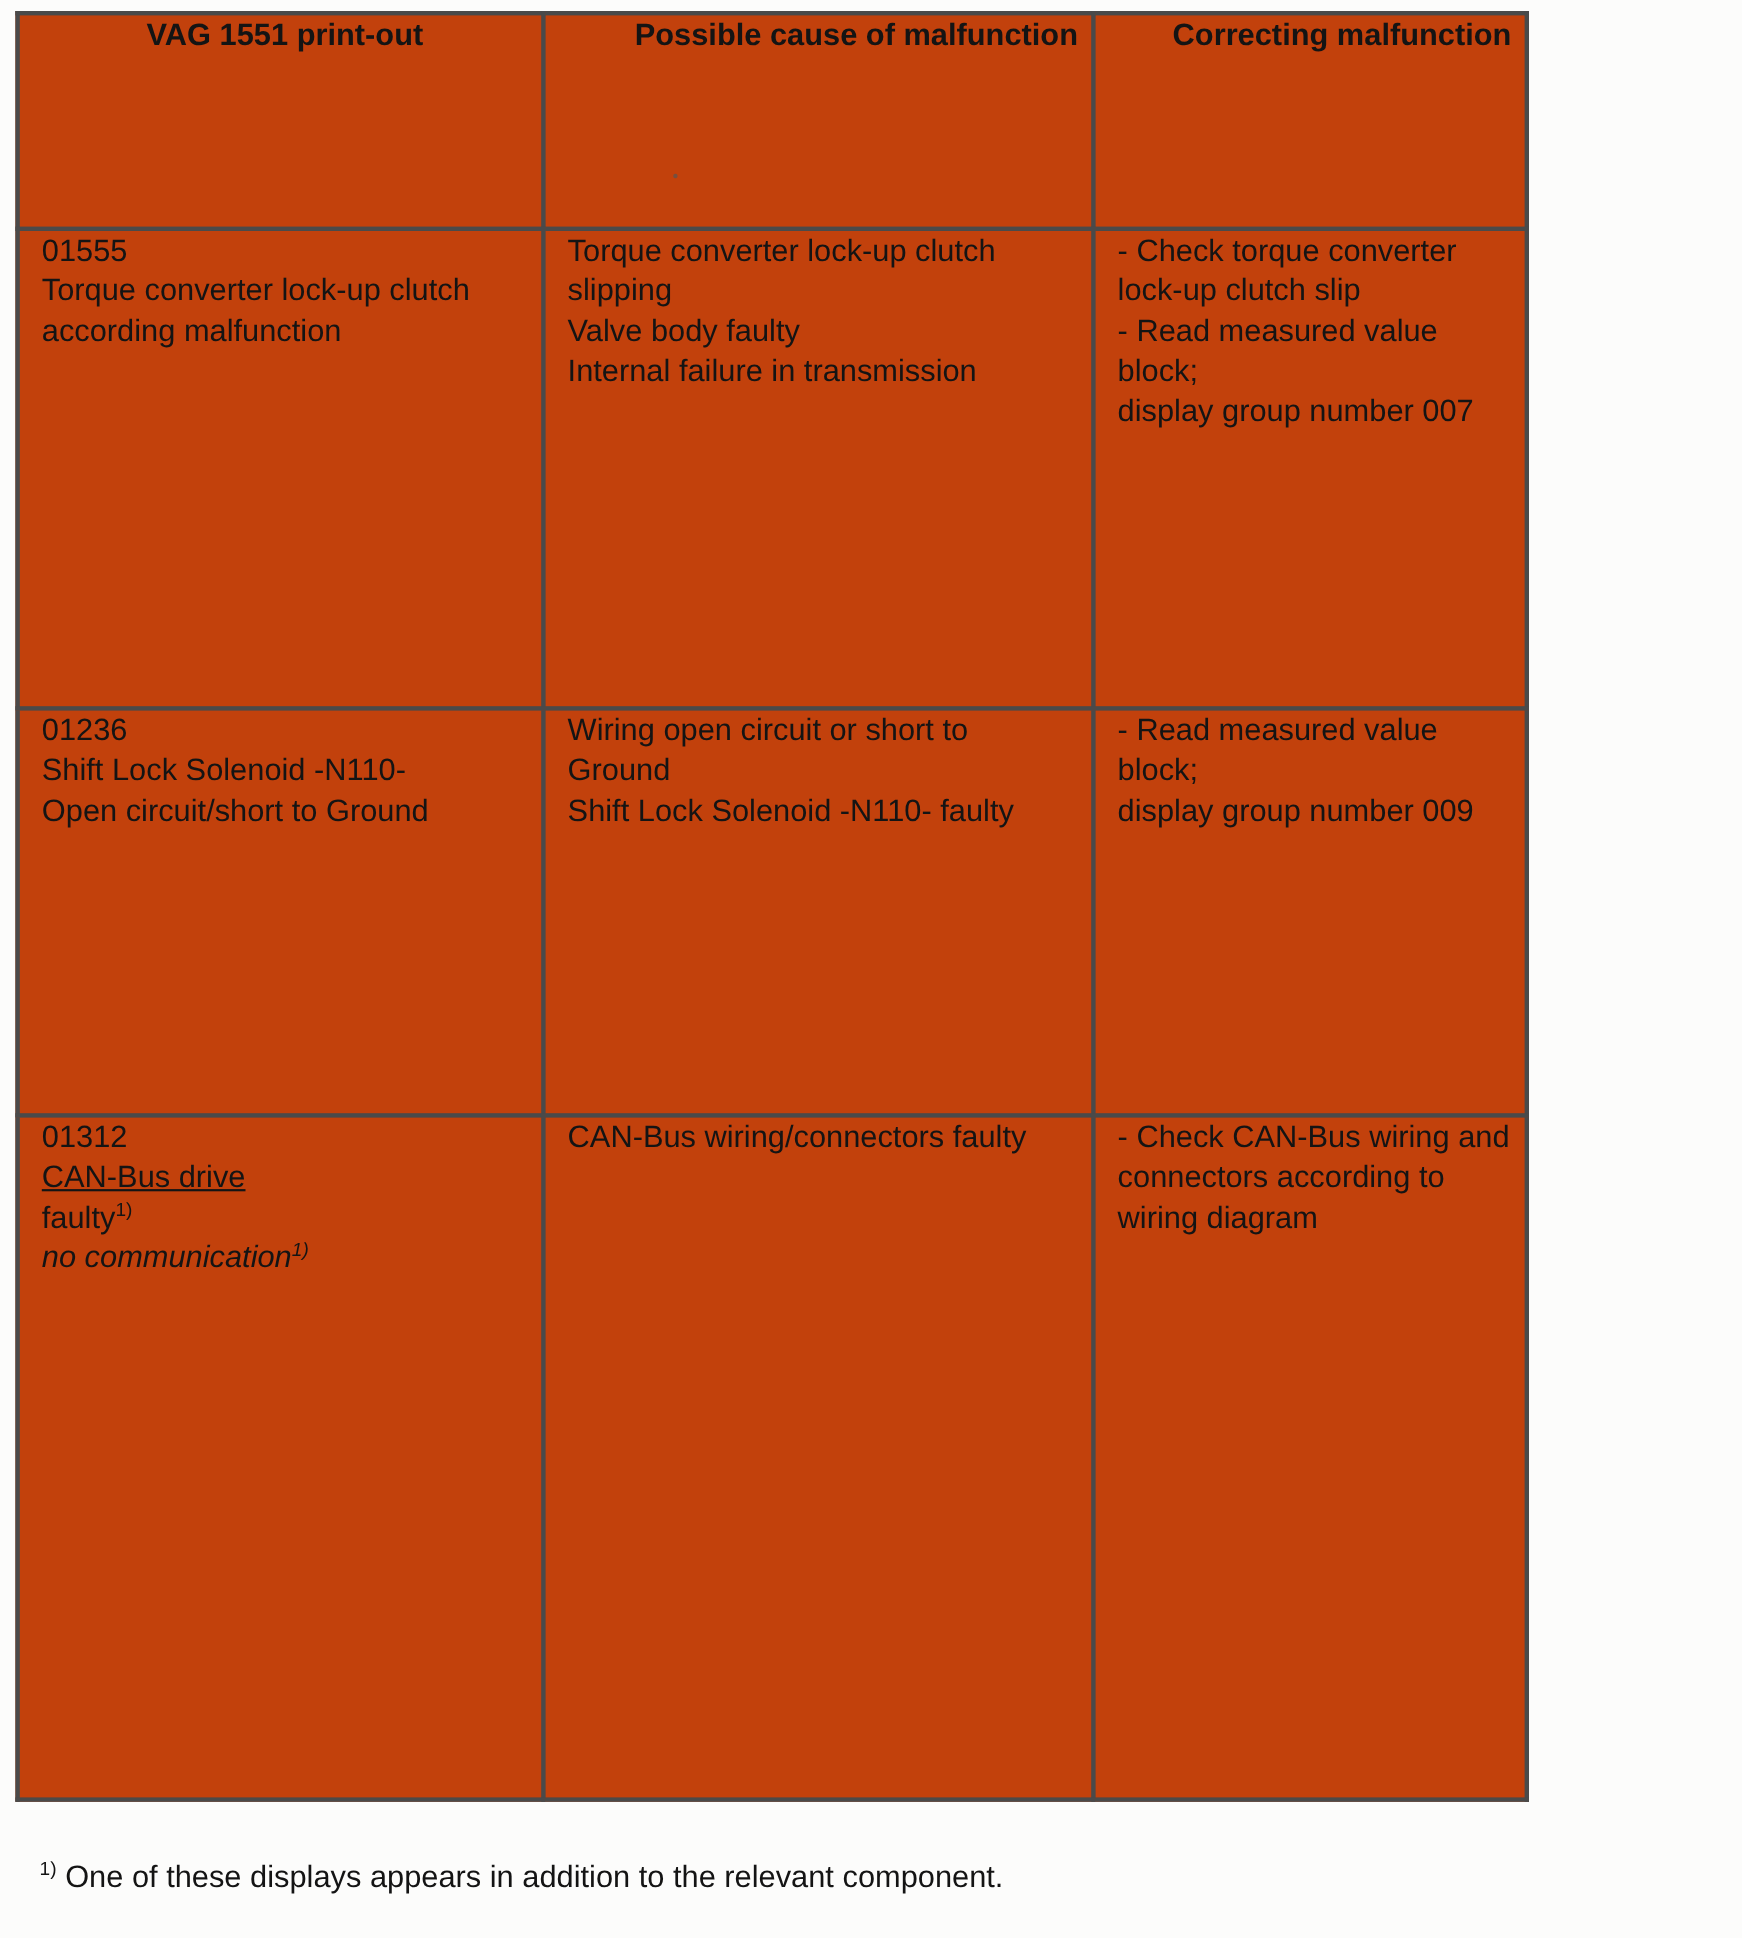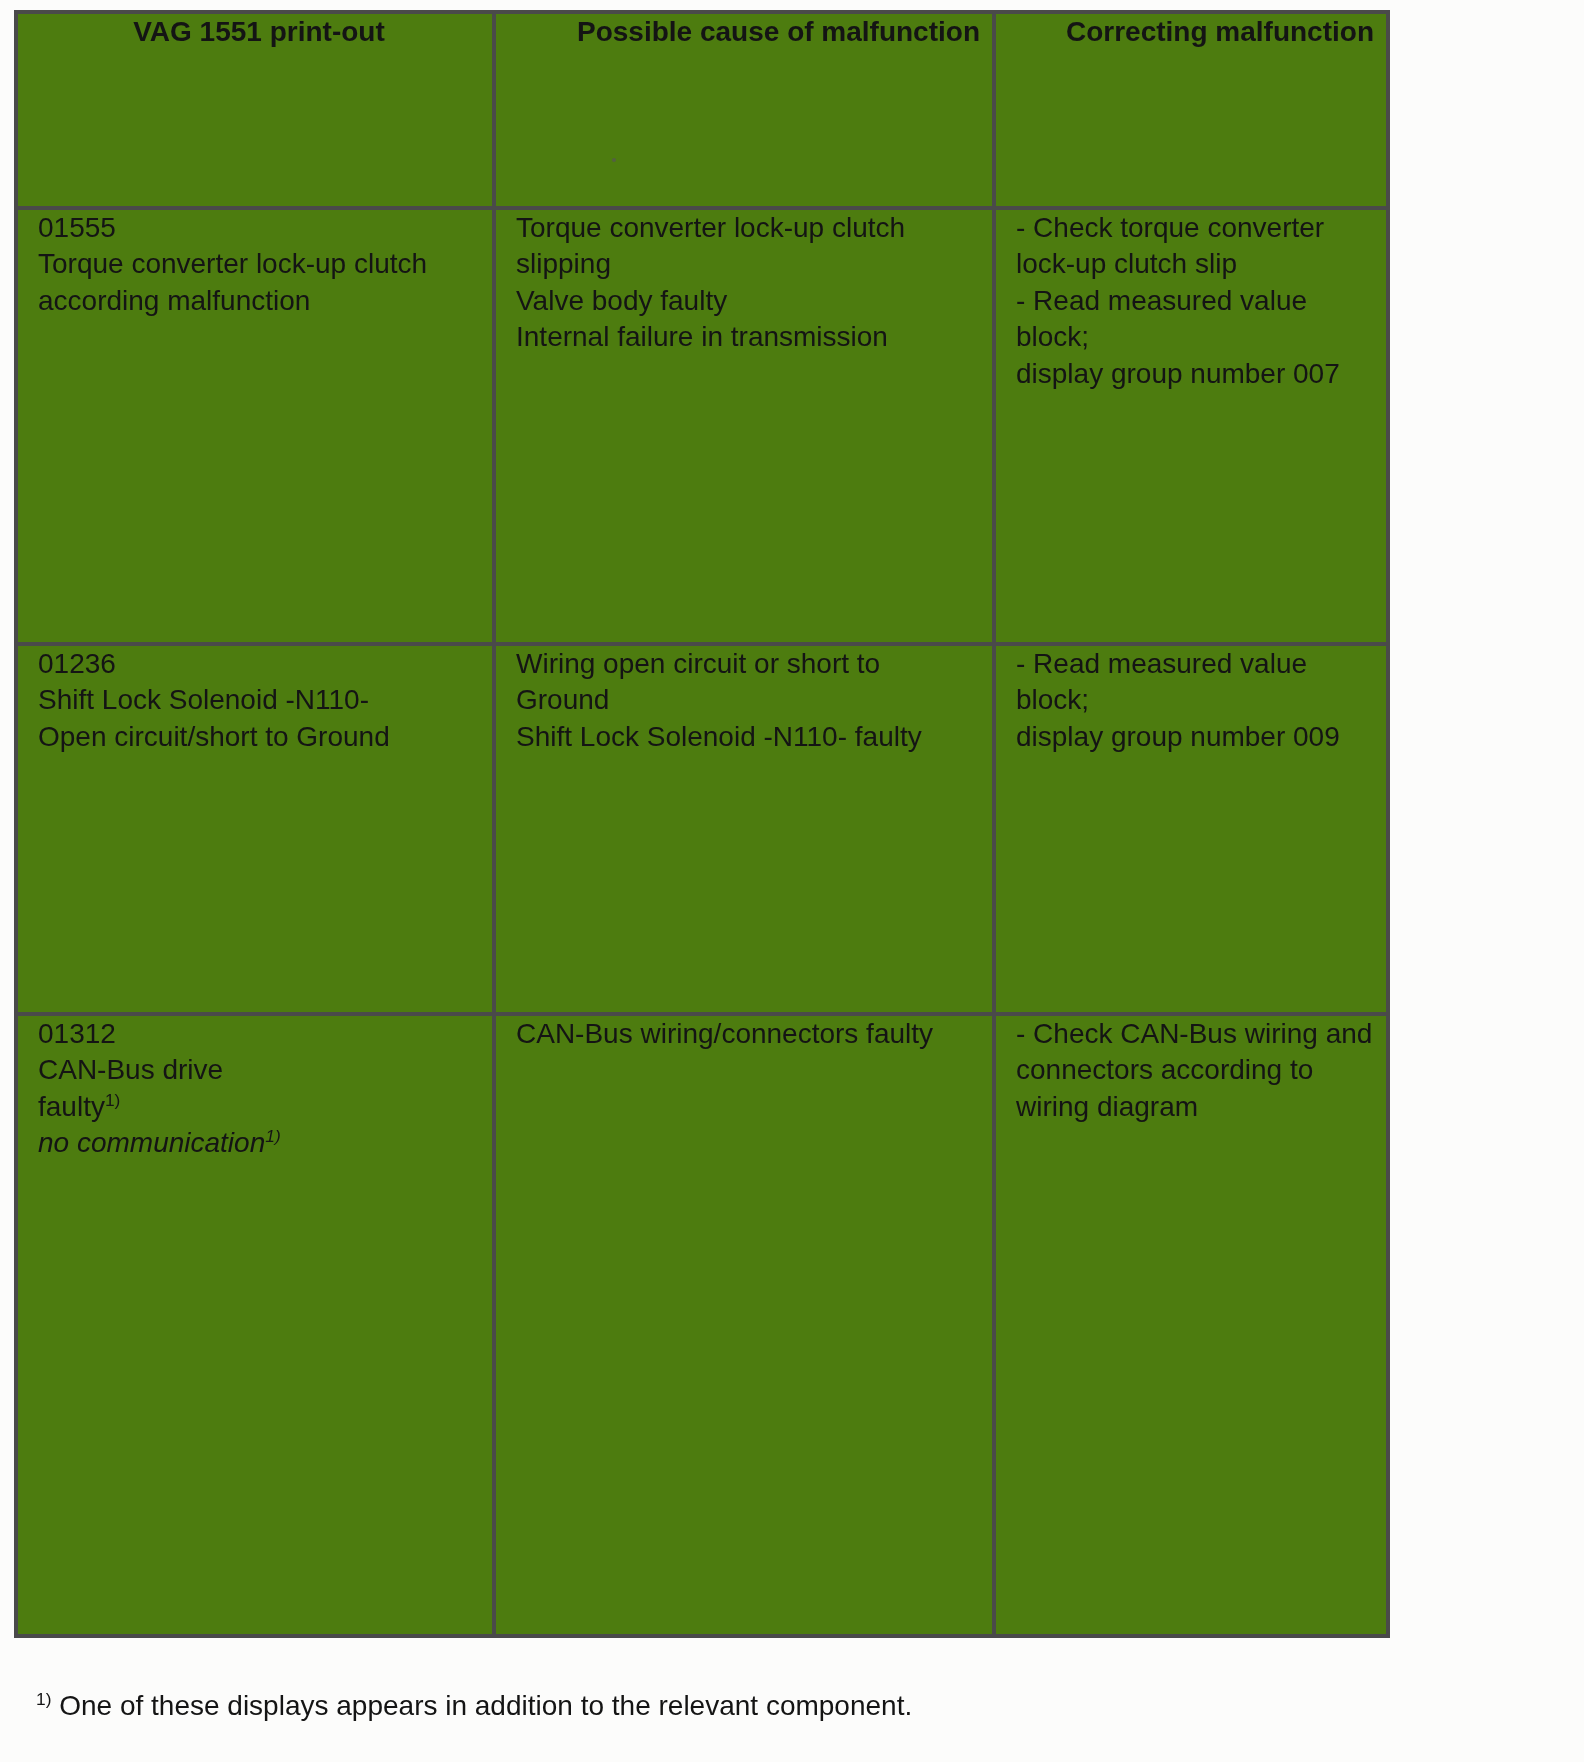--- a/index.html
+++ b/index.html
@@ -16,21 +16,21 @@
     position: relative;
     width: 1584px;
     height: 1762px;
     box-sizing: border-box;
     padding: 10px 0 0 14px;
   }
   table.dtc {
     border-collapse: collapse;
     table-layout: fixed;
     width: 1372px;
-    background: #4d7c0f;
+    background: #c2410c;
   }
   table.dtc, table.dtc th, table.dtc td {
     border: 4px solid #4a4a4a;
   }
   table.dtc th, table.dtc td {
     vertical-align: top;
     box-sizing: border-box;
     padding: 0 12px 0 20px;
     font-size: 28px;
     line-height: 1.3;
@@ -48,21 +48,21 @@
     vertical-align: super;
     line-height: 0;
   }
   
   .mt6   { margin-top: 6px; }
   .mt20  { margin-top: 20px; }
   .mt35  { margin-top: 35px; }
   .mt40  { margin-top: 40px; }
   .mt45  { margin-top: 45px; font-style: italic; }
   .mt48  { margin-top: 48px; }
-  .mt55  { margin-top: 55px; }
+  .mt55  { margin-top: 55px; text-decoration: underline; }
   .mt60  { margin-top: 60px; }
   .mt105 { margin-top: 105px; }
   .mt120 { margin-top: 120px; }
   .mt125 { margin-top: 125px; }
   .mt130 { margin-top: 130px; }
   .footnote {
     margin: 52px 0 0 22px;
     font-size: 28px;
   }
   

